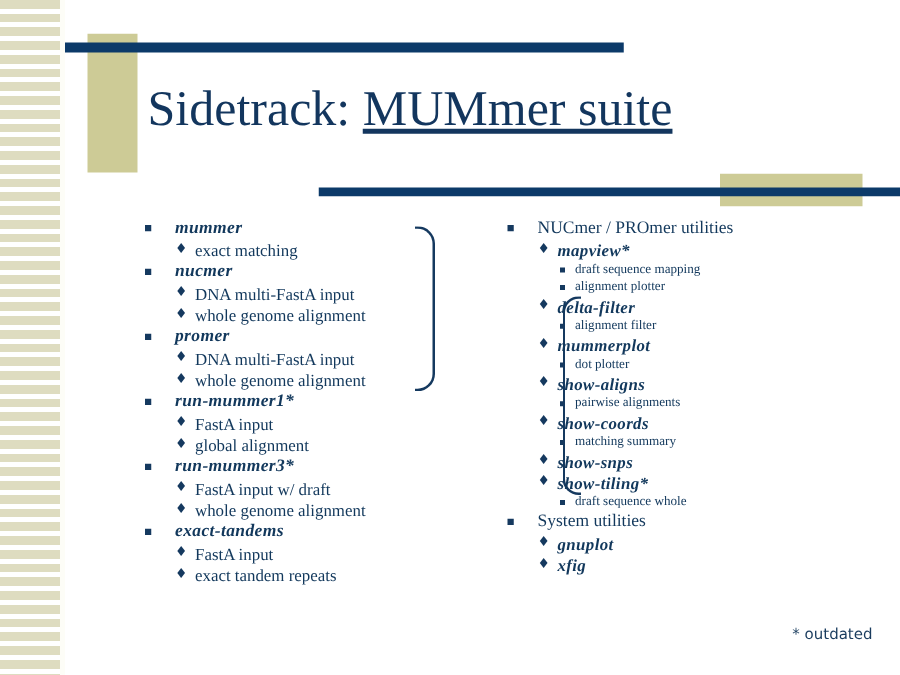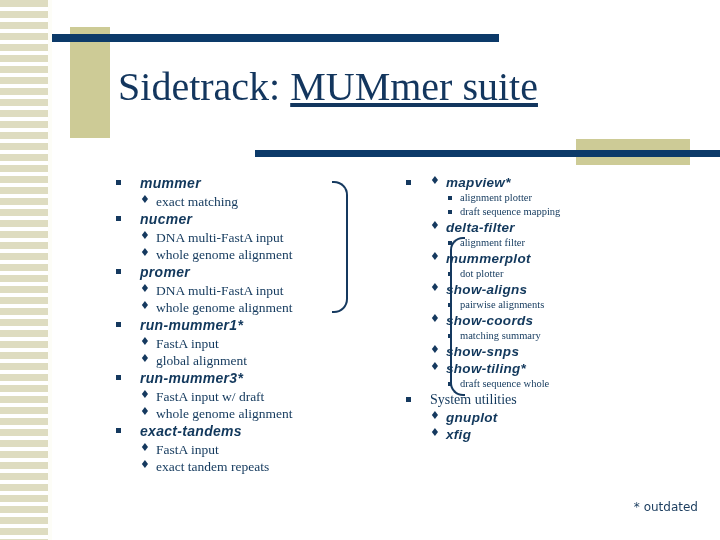--- a/index.html
+++ b/index.html
@@ -163,21 +163,21 @@
   .lvl3 > li.item > .bullet {
     position: absolute;
     left: 2px;
     top: 5px;
     width: 3.5px;
     height: 3.5px;
     background: #15395f;
   }
 
   .mono {
-    font-family: Liberation Sans, sans-serif;
+    font-family: Liberation Serif, serif;
     font-weight: bold;
     font-style: italic;
     letter-spacing: 0.3px;
   }
   .plain {
     font-family: "Liberation Serif", "DejaVu Serif", serif;
   }
 
   
   .brace-right {
@@ -249,24 +249,24 @@
         </ul></li>
       <li class="item"><span class="bullet"></span><span class="mono">exact-tandems</span><ul class="lvl lvl2">
           <li class="item"><span class="bullet">♦</span><span class="plain">FastA input</span></li>
           <li class="item"><span class="bullet">♦</span><span class="plain">exact tandem repeats</span></li>
         </ul></li>
     </ul>
 </div>
 
 <div class="col-right">
   <ul class="lvl lvl1">
-      <li class="item"><span class="bullet"></span><ul class="lvl lvl2">
+      <li class="item"><span class="bullet"></span><span class="plain">NUCmer / PROmer utilities</span><ul class="lvl lvl2">
           <li class="item"><span class="bullet">♦</span><span class="mono">mapview*</span><ul class="lvl lvl3">
+              <li class="item"><span class="bullet"></span><span class="plain">draft sequence mapping</span></li>
               <li class="item"><span class="bullet"></span><span class="plain">alignment plotter</span></li>
-              <li class="item"><span class="bullet"></span><span class="plain">draft sequence mapping</span></li>
             </ul></li>
           <li class="item"><span class="bullet">♦</span><span class="mono">delta-filter</span><ul class="lvl lvl3">
               <li class="item"><span class="bullet"></span><span class="plain">alignment filter</span></li>
             </ul></li>
           <li class="item"><span class="bullet">♦</span><span class="mono">mummerplot</span><ul class="lvl lvl3">
               <li class="item"><span class="bullet"></span><span class="plain">dot plotter</span></li>
             </ul></li>
           <li class="item"><span class="bullet">♦</span><span class="mono">show-aligns</span><ul class="lvl lvl3">
               <li class="item"><span class="bullet"></span><span class="plain">pairwise alignments</span></li>
             </ul></li>

